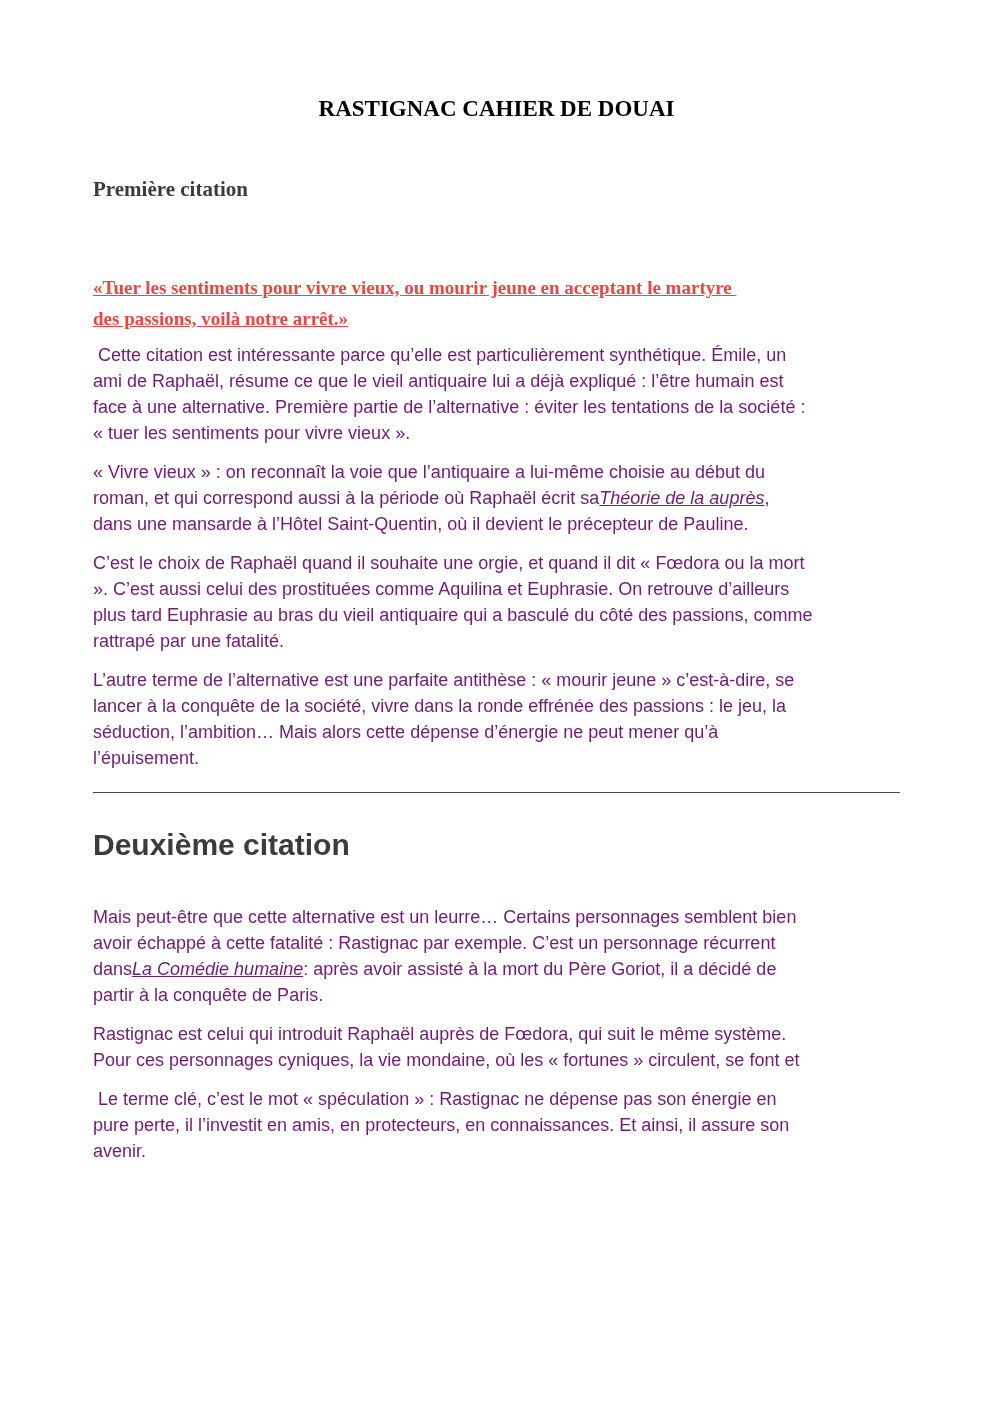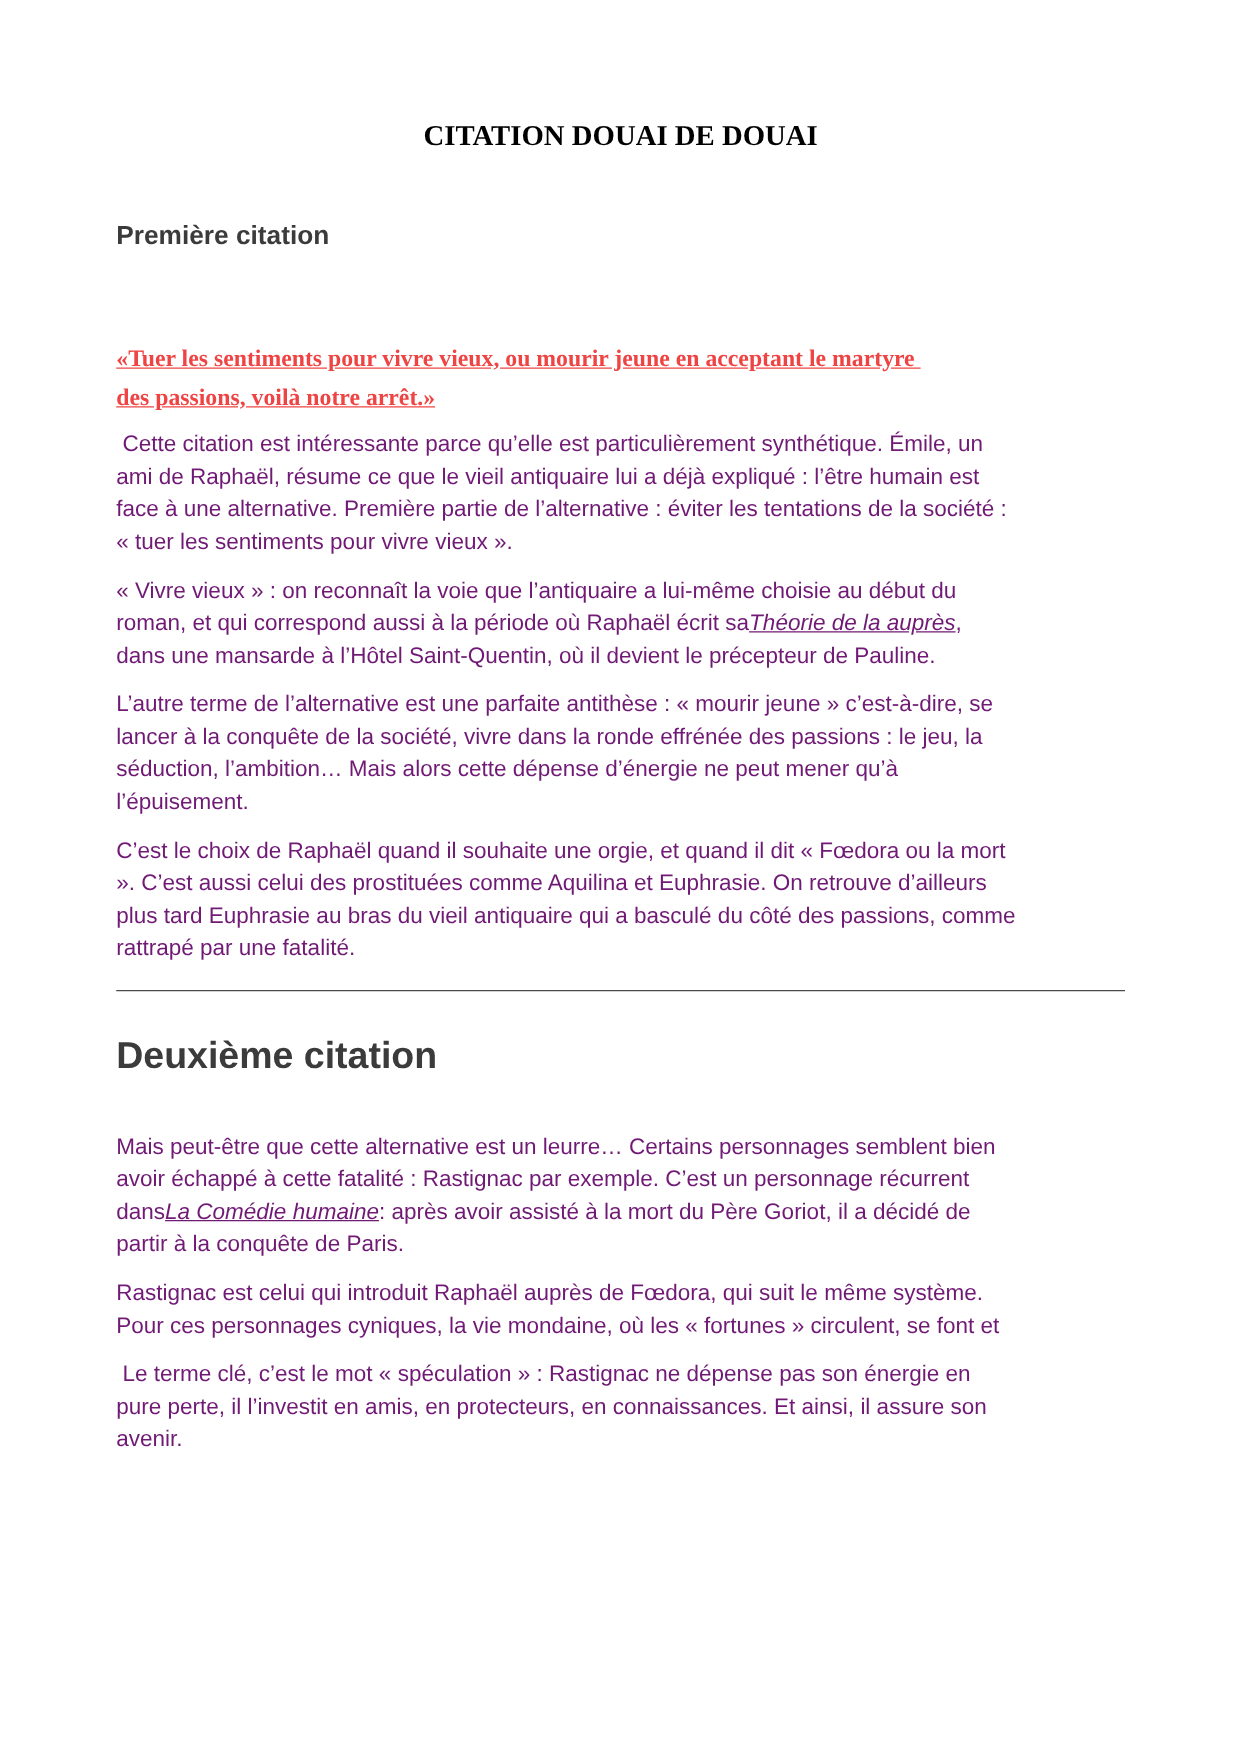--- a/index.html
+++ b/index.html
@@ -19,21 +19,21 @@
   .doc-title {
     font-family: "Liberation Serif", serif;
     font-weight: 700;
     font-size: 23px;
     line-height: 27px;
     text-align: center;
     color: #000000;
     margin: 0 0 53px 0;
   }
   .heading-small {
-    font-family: Liberation Sans, sans-serif;
+    font-family: Liberation Serif, serif;
     font-weight: 700;
     font-size: 21px;
     line-height: 28px;
     color: #3b3b3b;
     margin: 0 0 69px 0;
   }
   .heading-large {
     font-family: "Liberation Sans", sans-serif;
     font-weight: 700;
     font-size: 30px;
@@ -68,40 +68,40 @@
   }
   .work-title {
     font-style: italic;
     text-decoration: underline;
   }
 </style>
 </head>
 <body>
 
 <div class="doc">
-  <div class="doc-title">CITATION DOUAI DE DOUAI</div>
+  <div class="doc-title">RASTIGNAC CAHIER DE DOUAI</div>
   <div>
       <div class="heading-small">Première citation</div>
       <div class="quote"><span>«Tuer les sentiments pour vivre vieux, ou mourir jeune en acceptant le martyre 
 des passions, voilà notre arrêt.»</span></div>
       <div class="paragraph"><span> Cette citation est intéressante parce qu’elle est particulièrement synthétique. Émile, un
 ami de Raphaël, résume ce que le vieil antiquaire lui a déjà expliqué : l’être humain est
 face à une alternative. Première partie de l’alternative : éviter les tentations de la société :
 « tuer les sentiments pour vivre vieux ».</span></div>
       <div class="paragraph"><span>« Vivre vieux » : on reconnaît la voie que l’antiquaire a lui-même choisie au début du
 roman, et qui correspond aussi à la période où Raphaël écrit sa</span><span class="work-title">Théorie de la auprès</span><span>,
 dans une mansarde à l’Hôtel Saint-Quentin, où il devient le précepteur de Pauline.</span></div>
+      <div class="paragraph"><span>C’est le choix de Raphaël quand il souhaite une orgie, et quand il dit « Fœdora ou la mort
+». C’est aussi celui des prostituées comme Aquilina et Euphrasie. On retrouve d’ailleurs
+plus tard Euphrasie au bras du vieil antiquaire qui a basculé du côté des passions, comme
+rattrapé par une fatalité.</span></div>
       <div class="paragraph"><span>L’autre terme de l’alternative est une parfaite antithèse : « mourir jeune » c’est-à-dire, se
 lancer à la conquête de la société, vivre dans la ronde effrénée des passions : le jeu, la
 séduction, l’ambition… Mais alors cette dépense d’énergie ne peut mener qu’à
 l’épuisement.</span></div>
-      <div class="paragraph"><span>C’est le choix de Raphaël quand il souhaite une orgie, et quand il dit « Fœdora ou la mort
-». C’est aussi celui des prostituées comme Aquilina et Euphrasie. On retrouve d’ailleurs
-plus tard Euphrasie au bras du vieil antiquaire qui a basculé du côté des passions, comme
-rattrapé par une fatalité.</span></div>
       <hr class="rule">
       <div class="heading-large">Deuxième citation</div>
       <div class="paragraph"><span>Mais peut-être que cette alternative est un leurre… Certains personnages semblent bien
 avoir échappé à cette fatalité : Rastignac par exemple. C’est un personnage récurrent
 dans</span><span class="work-title">La Comédie humaine</span><span>: après avoir assisté à la mort du Père Goriot, il a décidé de
 partir à la conquête de Paris.</span></div>
       <div class="paragraph"><span>Rastignac est celui qui introduit Raphaël auprès de Fœdora, qui suit le même système.
 Pour ces personnages cyniques, la vie mondaine, où les « fortunes » circulent, se font et</span></div>
       <div class="paragraph"><span> Le terme clé, c’est le mot « spéculation » : Rastignac ne dépense pas son énergie en
 pure perte, il l’investit en amis, en protecteurs, en connaissances. Et ainsi, il assure son

